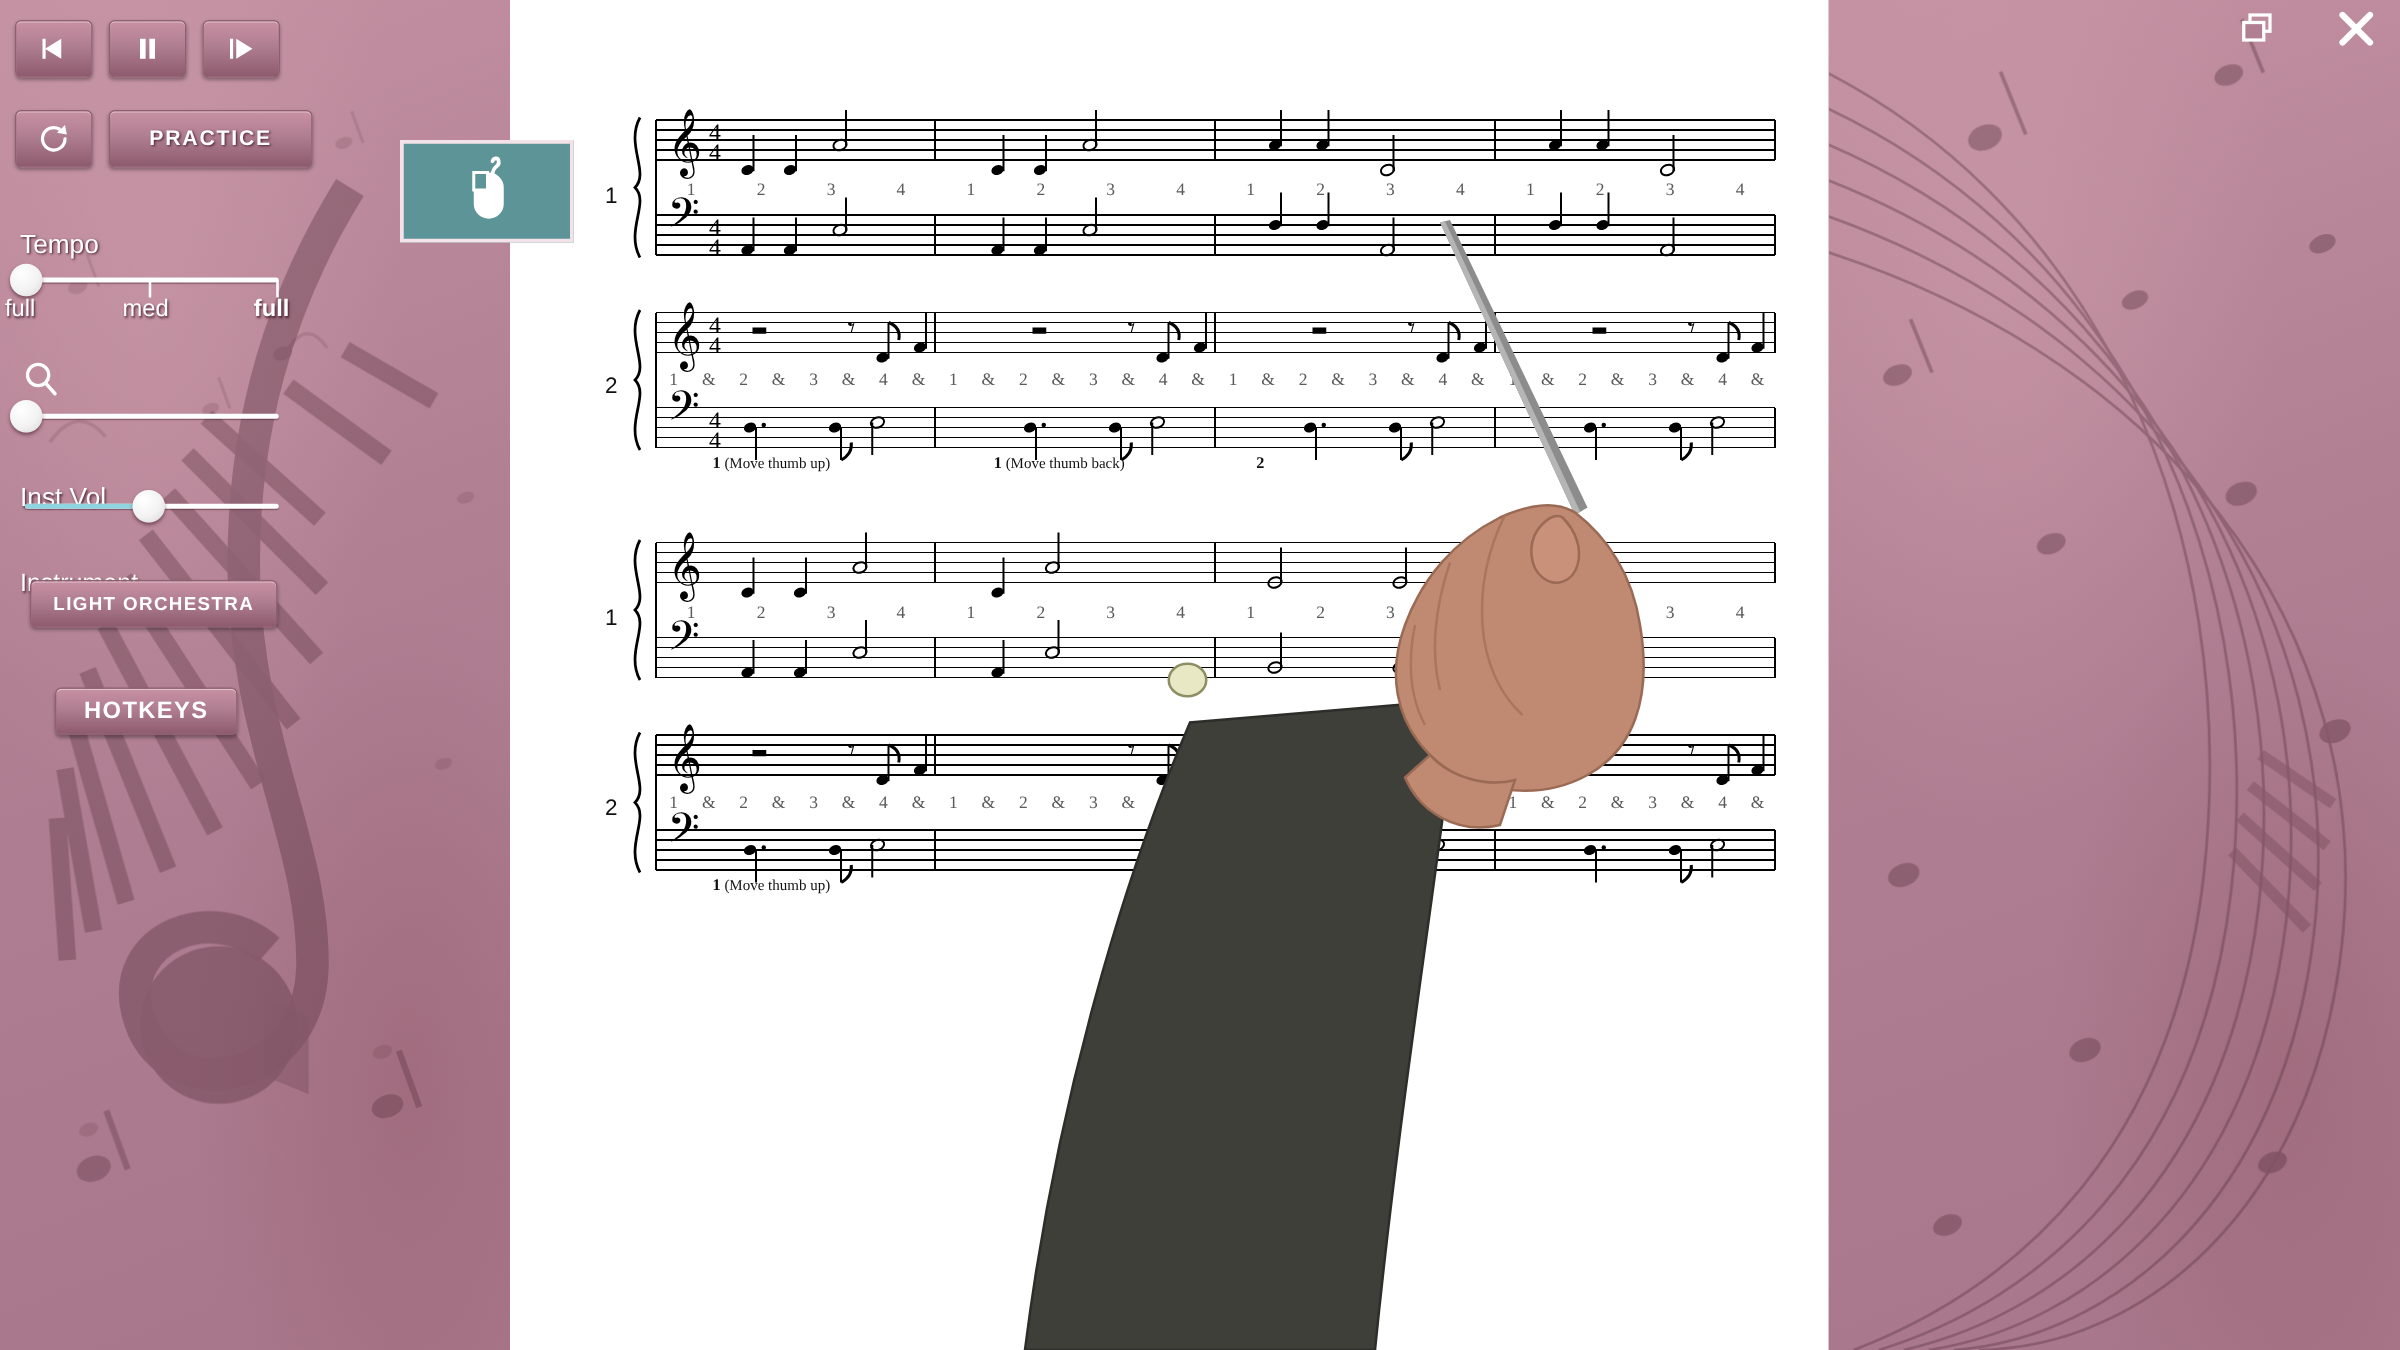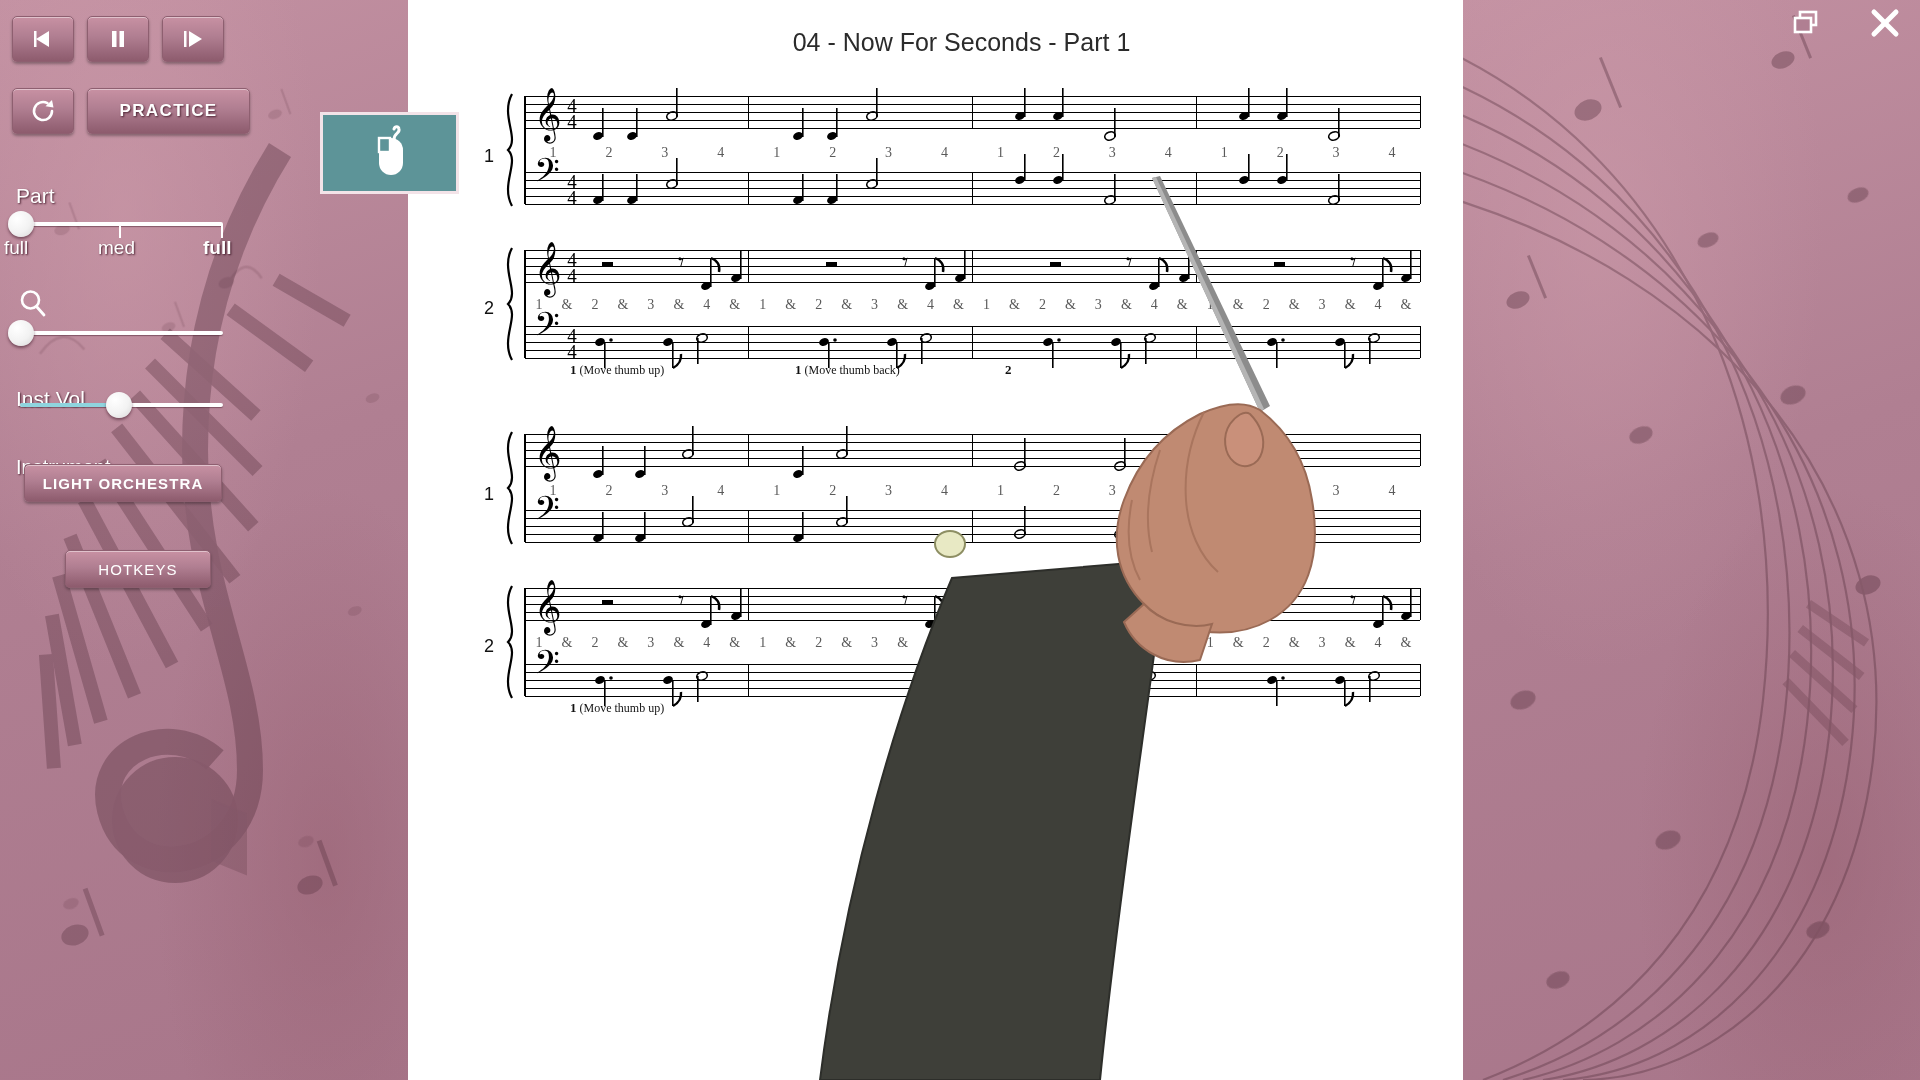--- a/index.html
+++ b/index.html
@@ -80,23 +80,23 @@
   .tickmark { position: absolute; width: 2px; background: #fff; }
 
   .magnifier { position: absolute; left: 18px; top: 288px; }
 
   .inst-btn {
     position: absolute; left: 24px;
     width: 198px; height: 38px;
     font-size: 15px; font-weight: bold; letter-spacing: 1.1px;
   }
   .hotkeys-btn {
-    position: absolute; left: 65px;
+    position: absolute; left: 44px;
     width: 146px; height: 38px;
-    font-size: 15px; font-weight: normal; letter-spacing: 1.1px;
+    font-size: 19px; font-weight: bold; letter-spacing: 1.1px;
   }
 
   
   #mouse-panel {
     position: absolute; left: 320px; top: 112px;
     width: 139px; height: 82px;
     background: #5d9498;
     border: 3px solid #f3e3e8;
     display: flex; align-items: center; justify-content: center;
     cursor: pointer;
@@ -239,21 +239,21 @@
       <div class="btn3d sq-btn" title="restart">
         <svg class="glyph" width="26" height="26" viewBox="0 0 26 26">
           <path d="M22 13 a9 9 0 1 1 -4.6 -7.8" fill="none" stroke="#fff" stroke-width="2.6" stroke-linecap="round"></path>
           <polygon points="22,2 23.5,9.5 15.5,8.2" fill="#fff"></polygon>
         </svg>
 
       </div>
       <div class="btn3d wide-btn">PRACTICE</div>
     </div>
 
-    <div class="slider-label" style="left:16px; top:184px;">Part</div>
+    <div class="slider-label" style="left:16px; top:184px;">Tempo</div>
     <div class="track" style="left:20px; top:222px; width:203px;">
       <div class="fill" style="width:0%;"></div>
     </div>
     <div class="knob" style="left:8px; top:211px;"></div>
     <div class="tickmark" style="left:119px; top:224px; height:14px;"></div>
     <div class="tickmark" style="left:221px; top:224px; height:14px;"></div>
     <div class="ticklabels" style="left:4px; top:237px;">full</div>
     <div class="ticklabels" style="left:98px; top:237px;">med</div>
     <div class="ticklabels" style="left:203px; top:237px;font-weight:bold;">full</div>
 
@@ -283,21 +283,20 @@
     <svg width="44" height="58" viewBox="0 0 44 58">
       <path d="M26 16 C26 8, 32 10, 31 5 C30.5 2, 27 2, 26 5" fill="none" stroke="#fff" stroke-width="3" stroke-linecap="round"></path>
       <rect x="11" y="14" width="24" height="37" rx="12" fill="#fff"></rect>
       <rect x="11" y="14" width="11" height="14" fill="#5d9498"></rect>
       <rect x="11" y="14" width="11" height="14" fill="none" stroke="#fff" stroke-width="2.4"></rect>
     </svg>
 
   </div>
 
   <div id="sheet">
-    <div id="sheet-title">04 - Now For Seconds - Part 1</div>
 
     <div class="system" style="top:86px; height:122px;">
       <div class="sysnum" style="left:24px; top:60px;">1</div>
       <svg width="1003" height="126" viewBox="0 0 1003 126" class="staffsvg">
         <g stroke="#000" stroke-width="1" shape-rendering="crispEdges">
 
           <line x1="65" y1="10" x2="960" y2="10"></line>
             <line x1="65" y1="18" x2="960" y2="18"></line>
           <line x1="65" y1="26" x2="960" y2="26"></line>
             <line x1="65" y1="34" x2="960" y2="34"></line>

